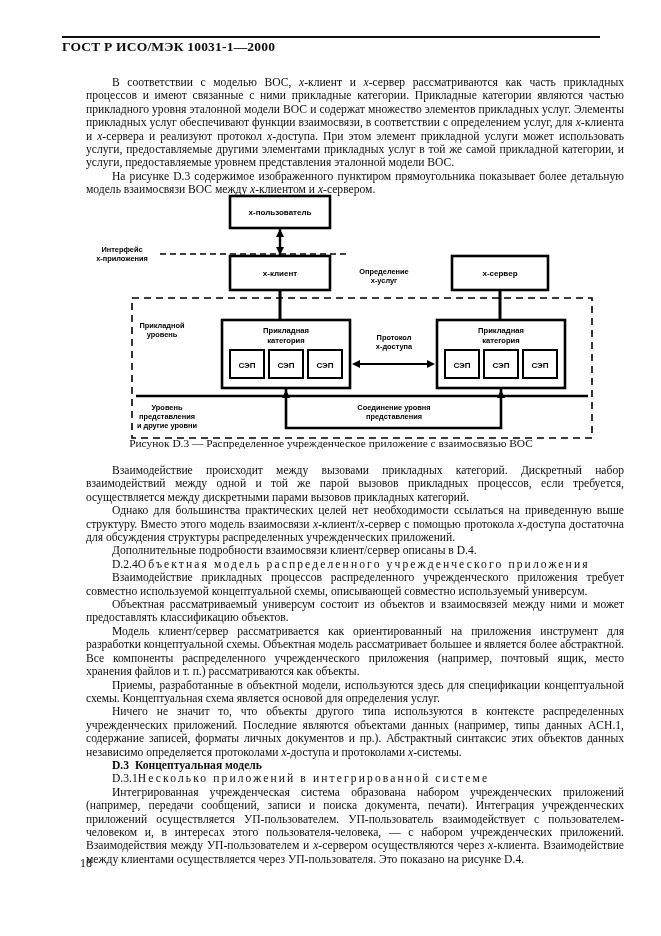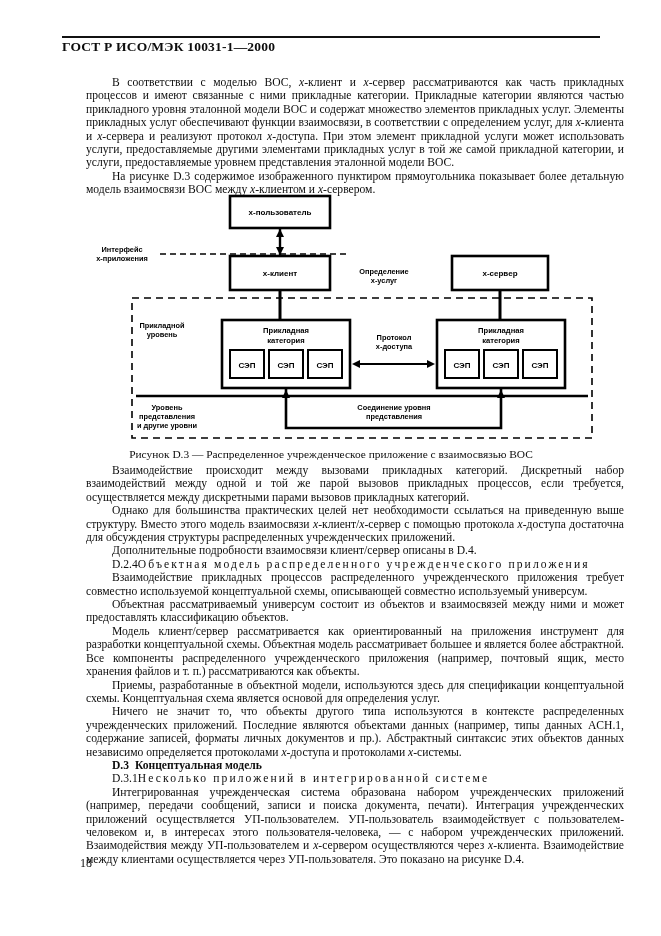--- a/index.html
+++ b/index.html
@@ -77,21 +77,21 @@
   }
   .fig-canvas {
     position: absolute;
     left: 0; top: 0;
     width: 538px;
     height: 262px;
   }
   .fig-caption {
     position: absolute;
     left: 0;
-    top: 259px;
+    top: 248px;
     width: 538px;
     text-align: center;
     font-size: 11.4px;
     line-height: 14px;
   }
   
   .pagenum {
     position: absolute;
     left: 80px;
     top: 856px;

